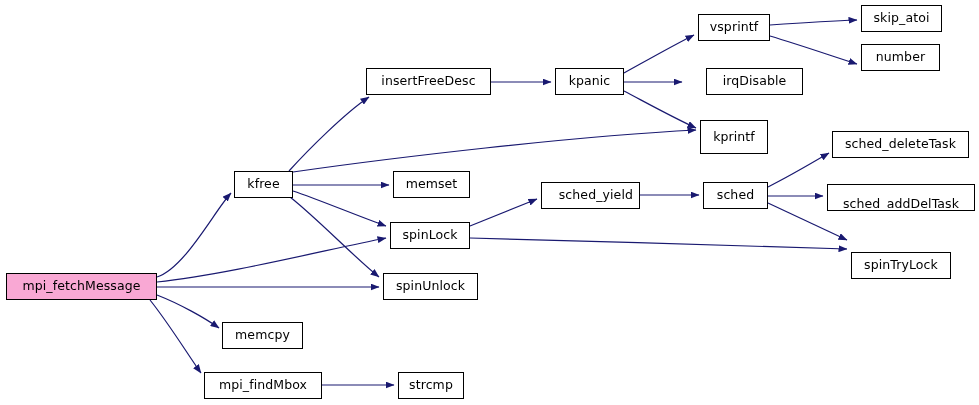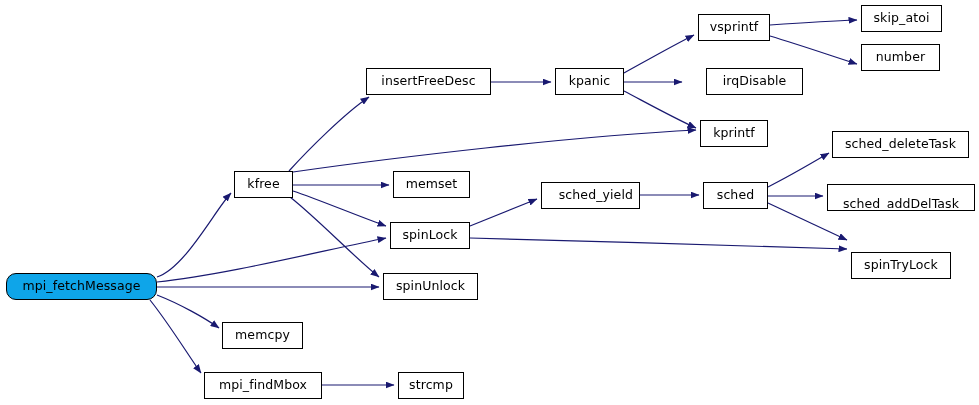--- a/index.html
+++ b/index.html
@@ -31,22 +31,21 @@
     color: #000000;
     font-size: 12.5px;
     line-height: 1;
     display: flex;
     align-items: center;
     justify-content: center;
     white-space: nowrap;
     letter-spacing: 0.1px;
   }
   .node.highlight {
-    background: #0ea5e9;
-    border-radius: 10px;
+    background: #f9a8d4;
   }
   .node-label {
     display: block;
     padding: 0 6px;
   }
 </style>
 </head>
 <body>
 
 <div id="canvas">
@@ -114,21 +113,21 @@
       </div>
       <div class="node" style="left: 555px; top: 68px; width: 69px; height: 27px;">
         <span class="node-label">kpanic</span>
       </div>
       <div class="node" style="left: 698px; top: 14px; width: 72px; height: 27px;">
         <span class="node-label">vsprintf</span>
       </div>
       <div class="node" style="left: 686px; top: 68px; width: 97px; height: 27px; margin-left: 20px;">
         <span class="node-label">irqDisable</span>
       </div>
-      <div class="node" style="left: 700px; top: 120px; width: 68px; height: 27px; justify-content: center;">
+      <div class="node" style="left: 700px; top: 120px; width: 68px; height: 34px; justify-content: center;">
         <span class="node-label">kprintf</span>
       </div>
       <div class="node" style="left: 861px; top: 5px; width: 81px; height: 27px;">
         <span class="node-label">skip_atoi</span>
       </div>
       <div class="node" style="left: 861px; top: 44px; width: 79px; height: 27px;">
         <span class="node-label">number</span>
       </div>
       <div class="node" style="left: 541px; top: 182px; width: 99px; height: 27px; justify-content: flex-end;">
         <span class="node-label">sched_yield</span>

